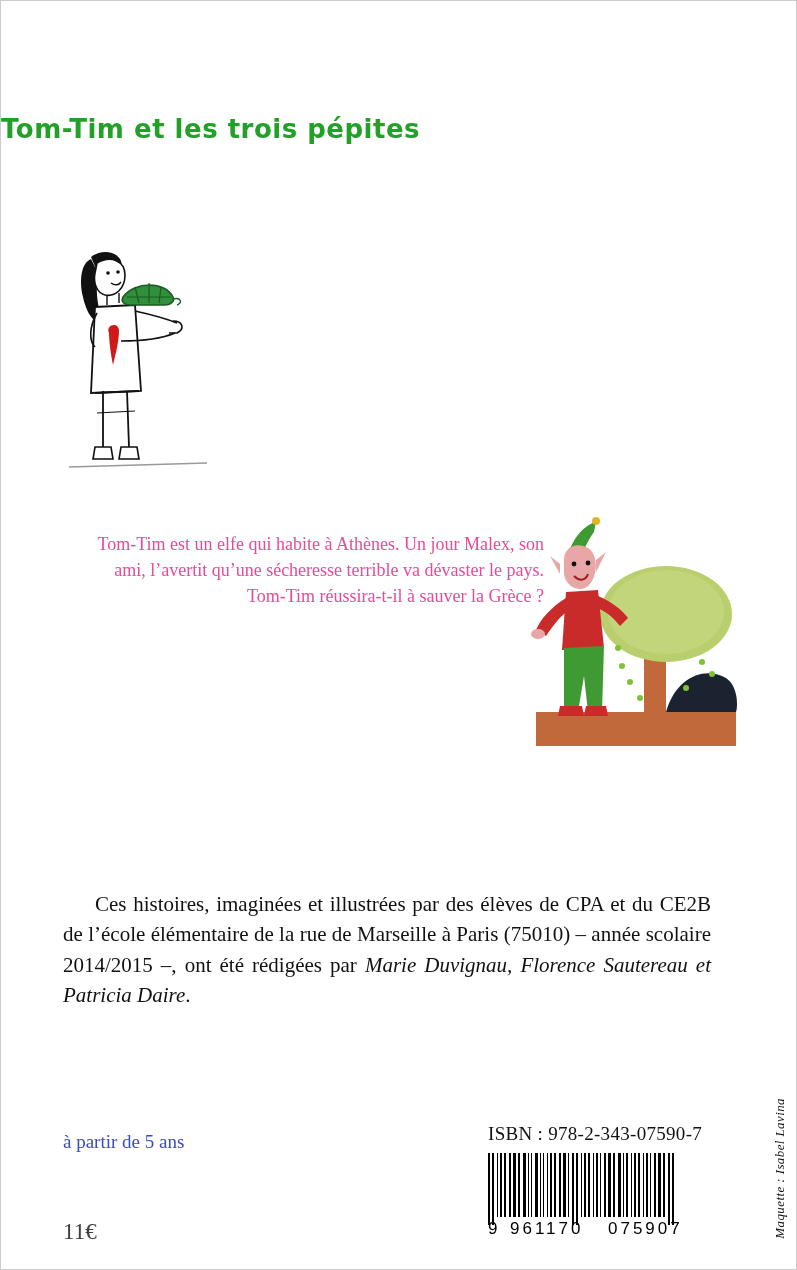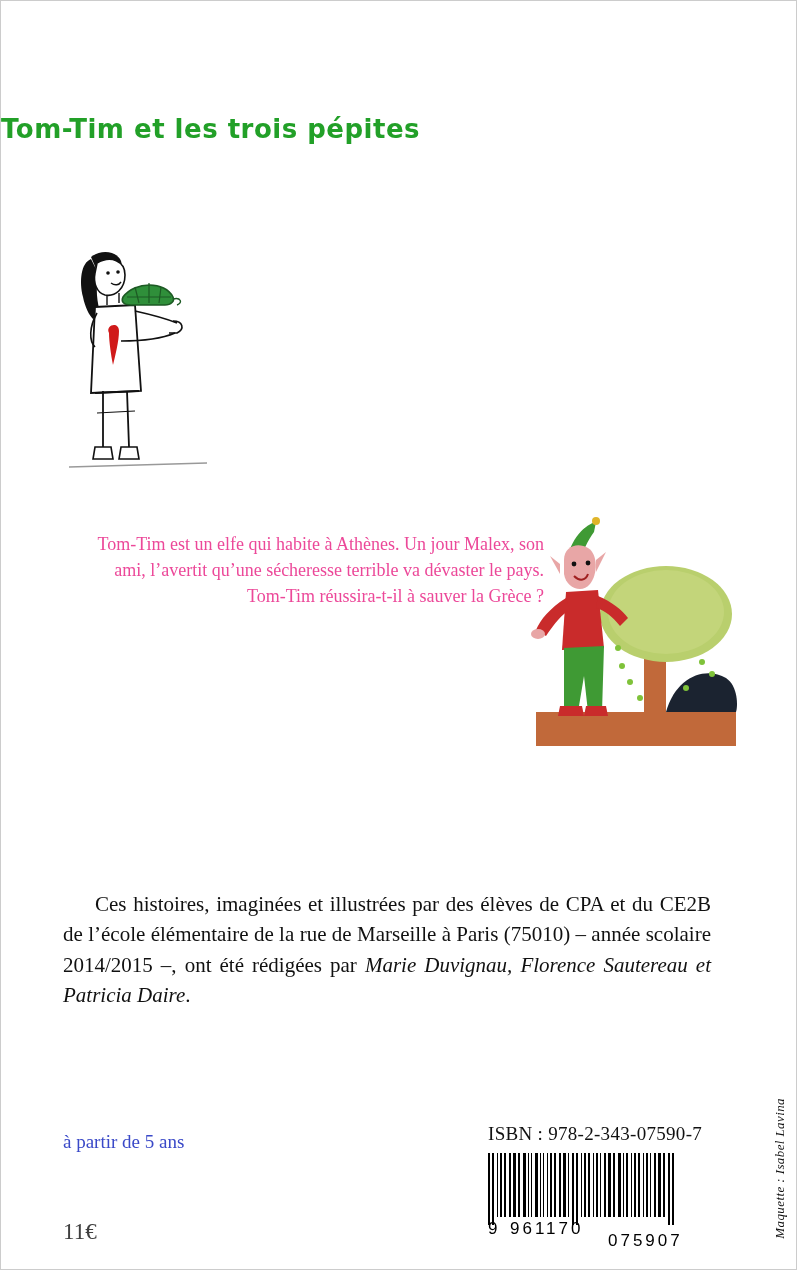--- a/index.html
+++ b/index.html
@@ -167,21 +167,21 @@
     font-size: 17px;
     color: #000;
   }
   .barcode-digits .d-left {
     position: absolute; left: 0; top: 0;
   }
   .barcode-digits .d-mid {
     position: absolute; left: 22px; top: 0; letter-spacing: 3px;
   }
   .barcode-digits .d-right {
-    position: absolute; left: 120px; top: 12px; letter-spacing: 3px;
+    position: absolute; left: 120px; top: 0; letter-spacing: 3px;
   }
 </style>
 </head>
 <body>
 
 <div class="page">
 
   <div class="title-sub">Tom-Tim et les trois pépites</div>
 
   <div class="block-iris">

